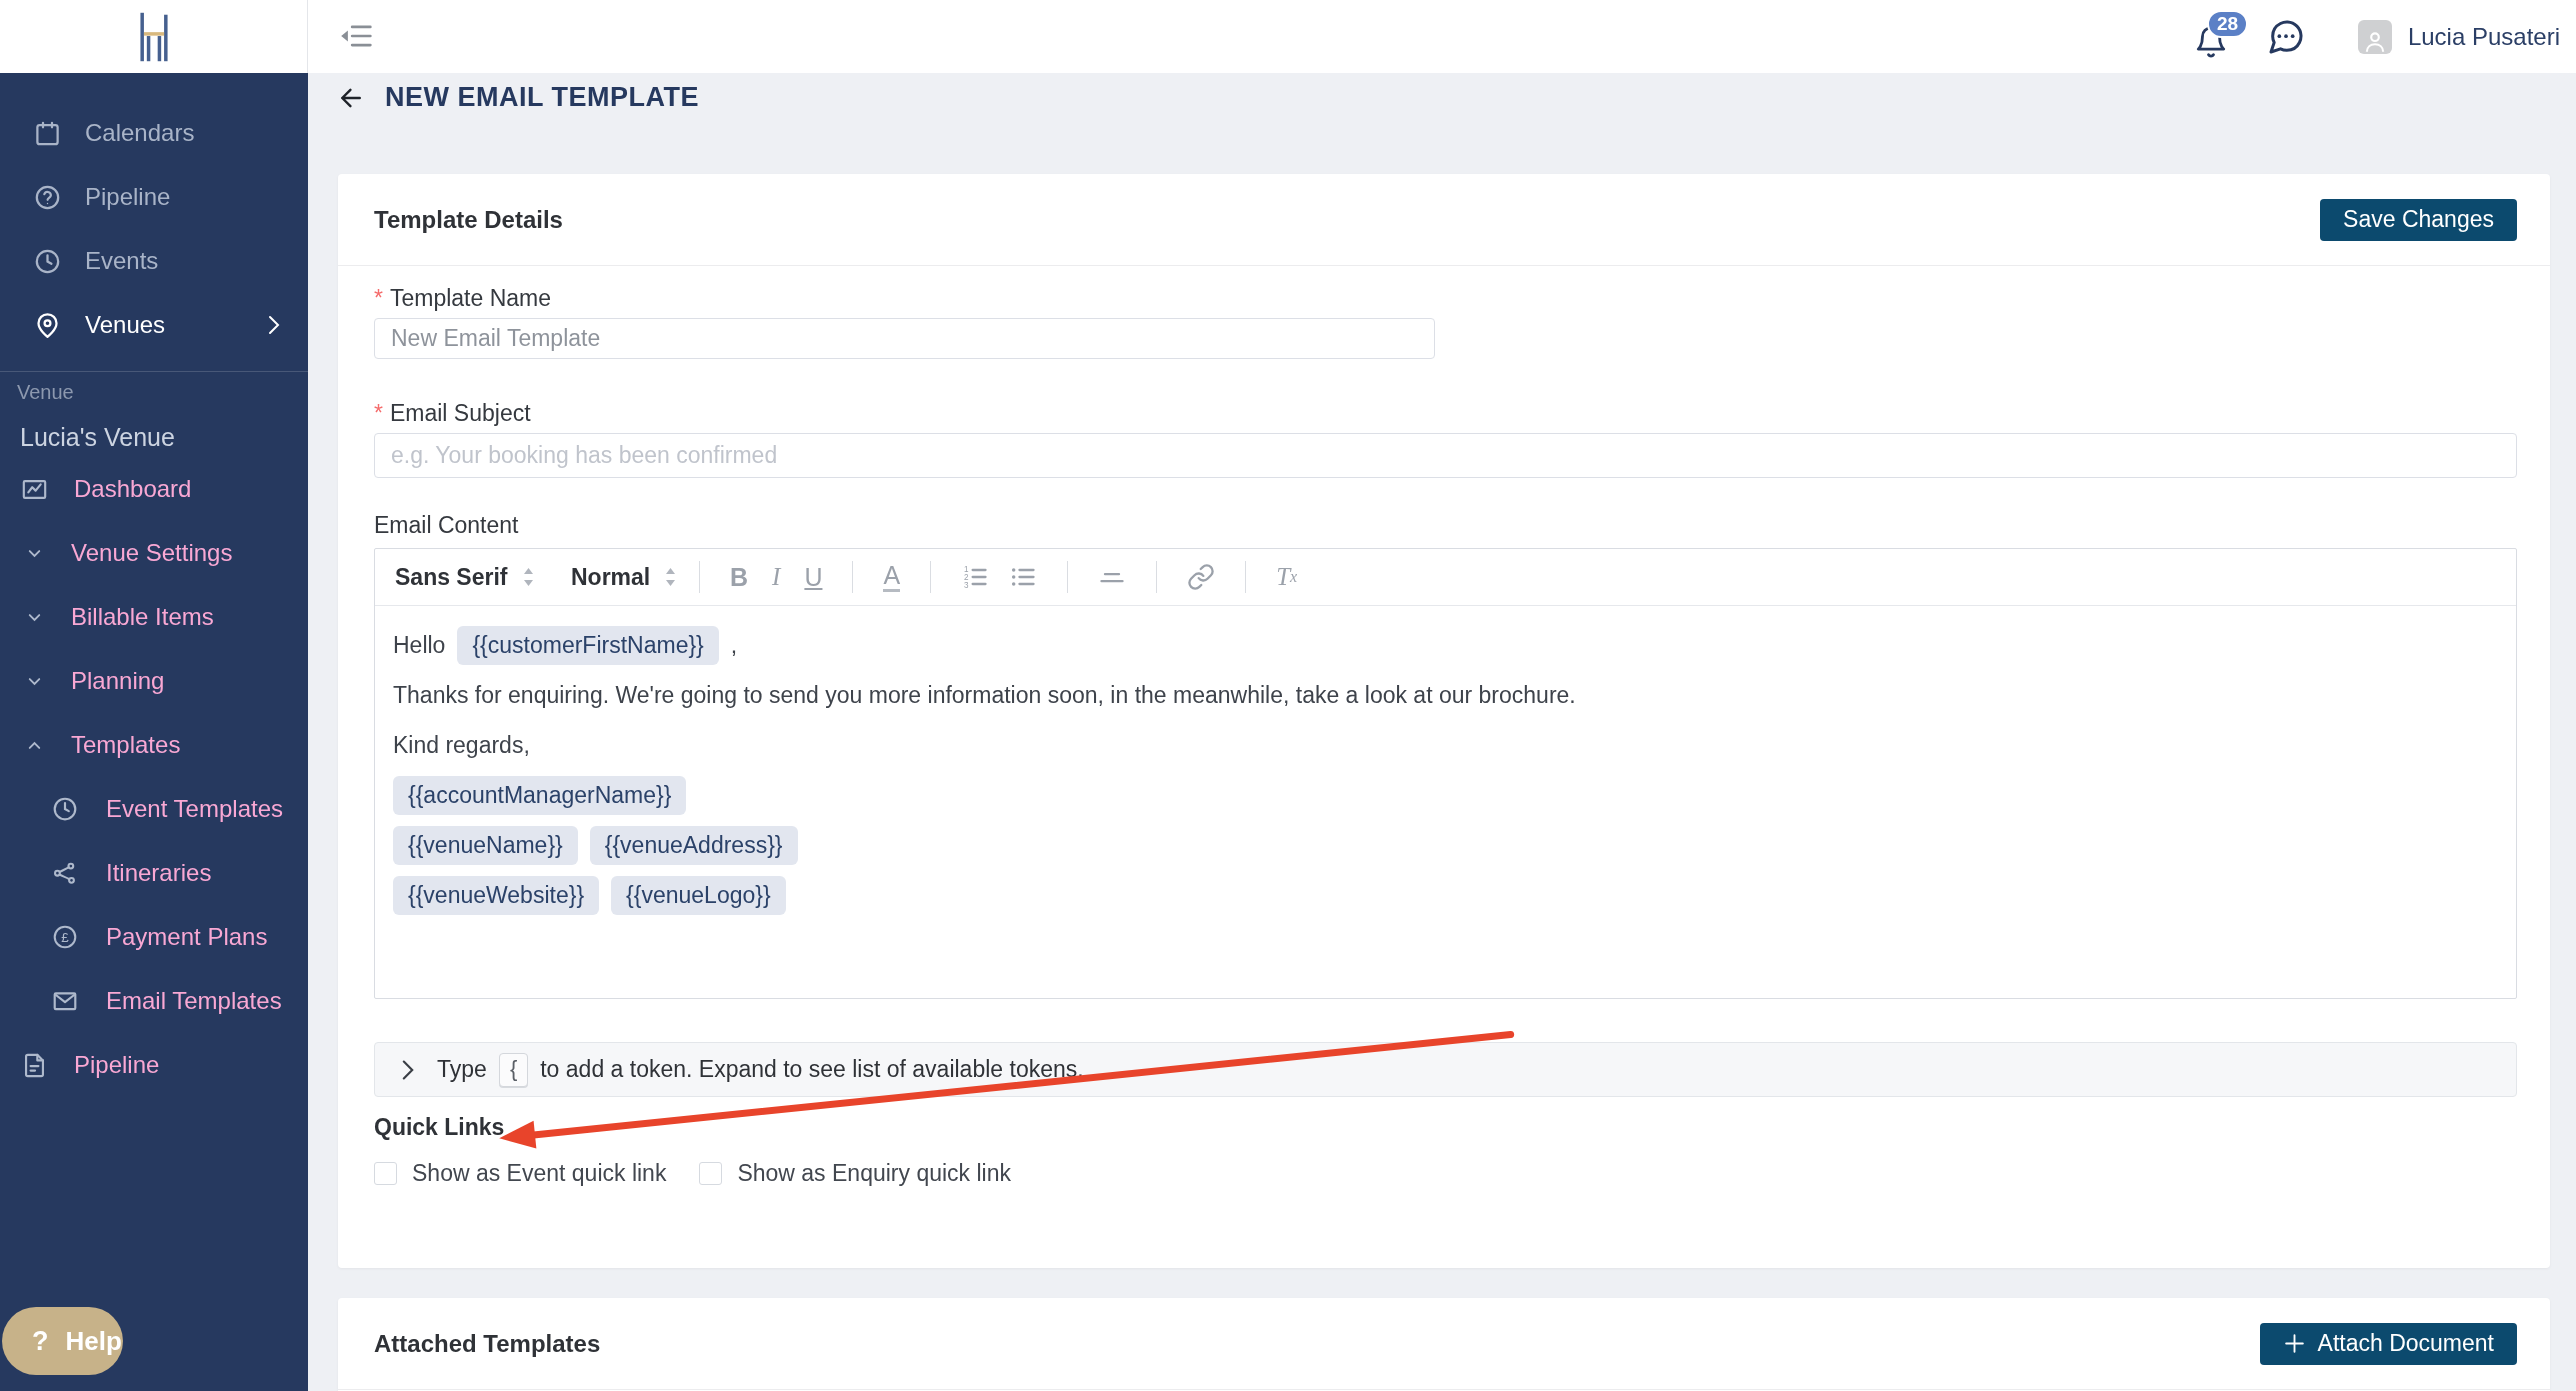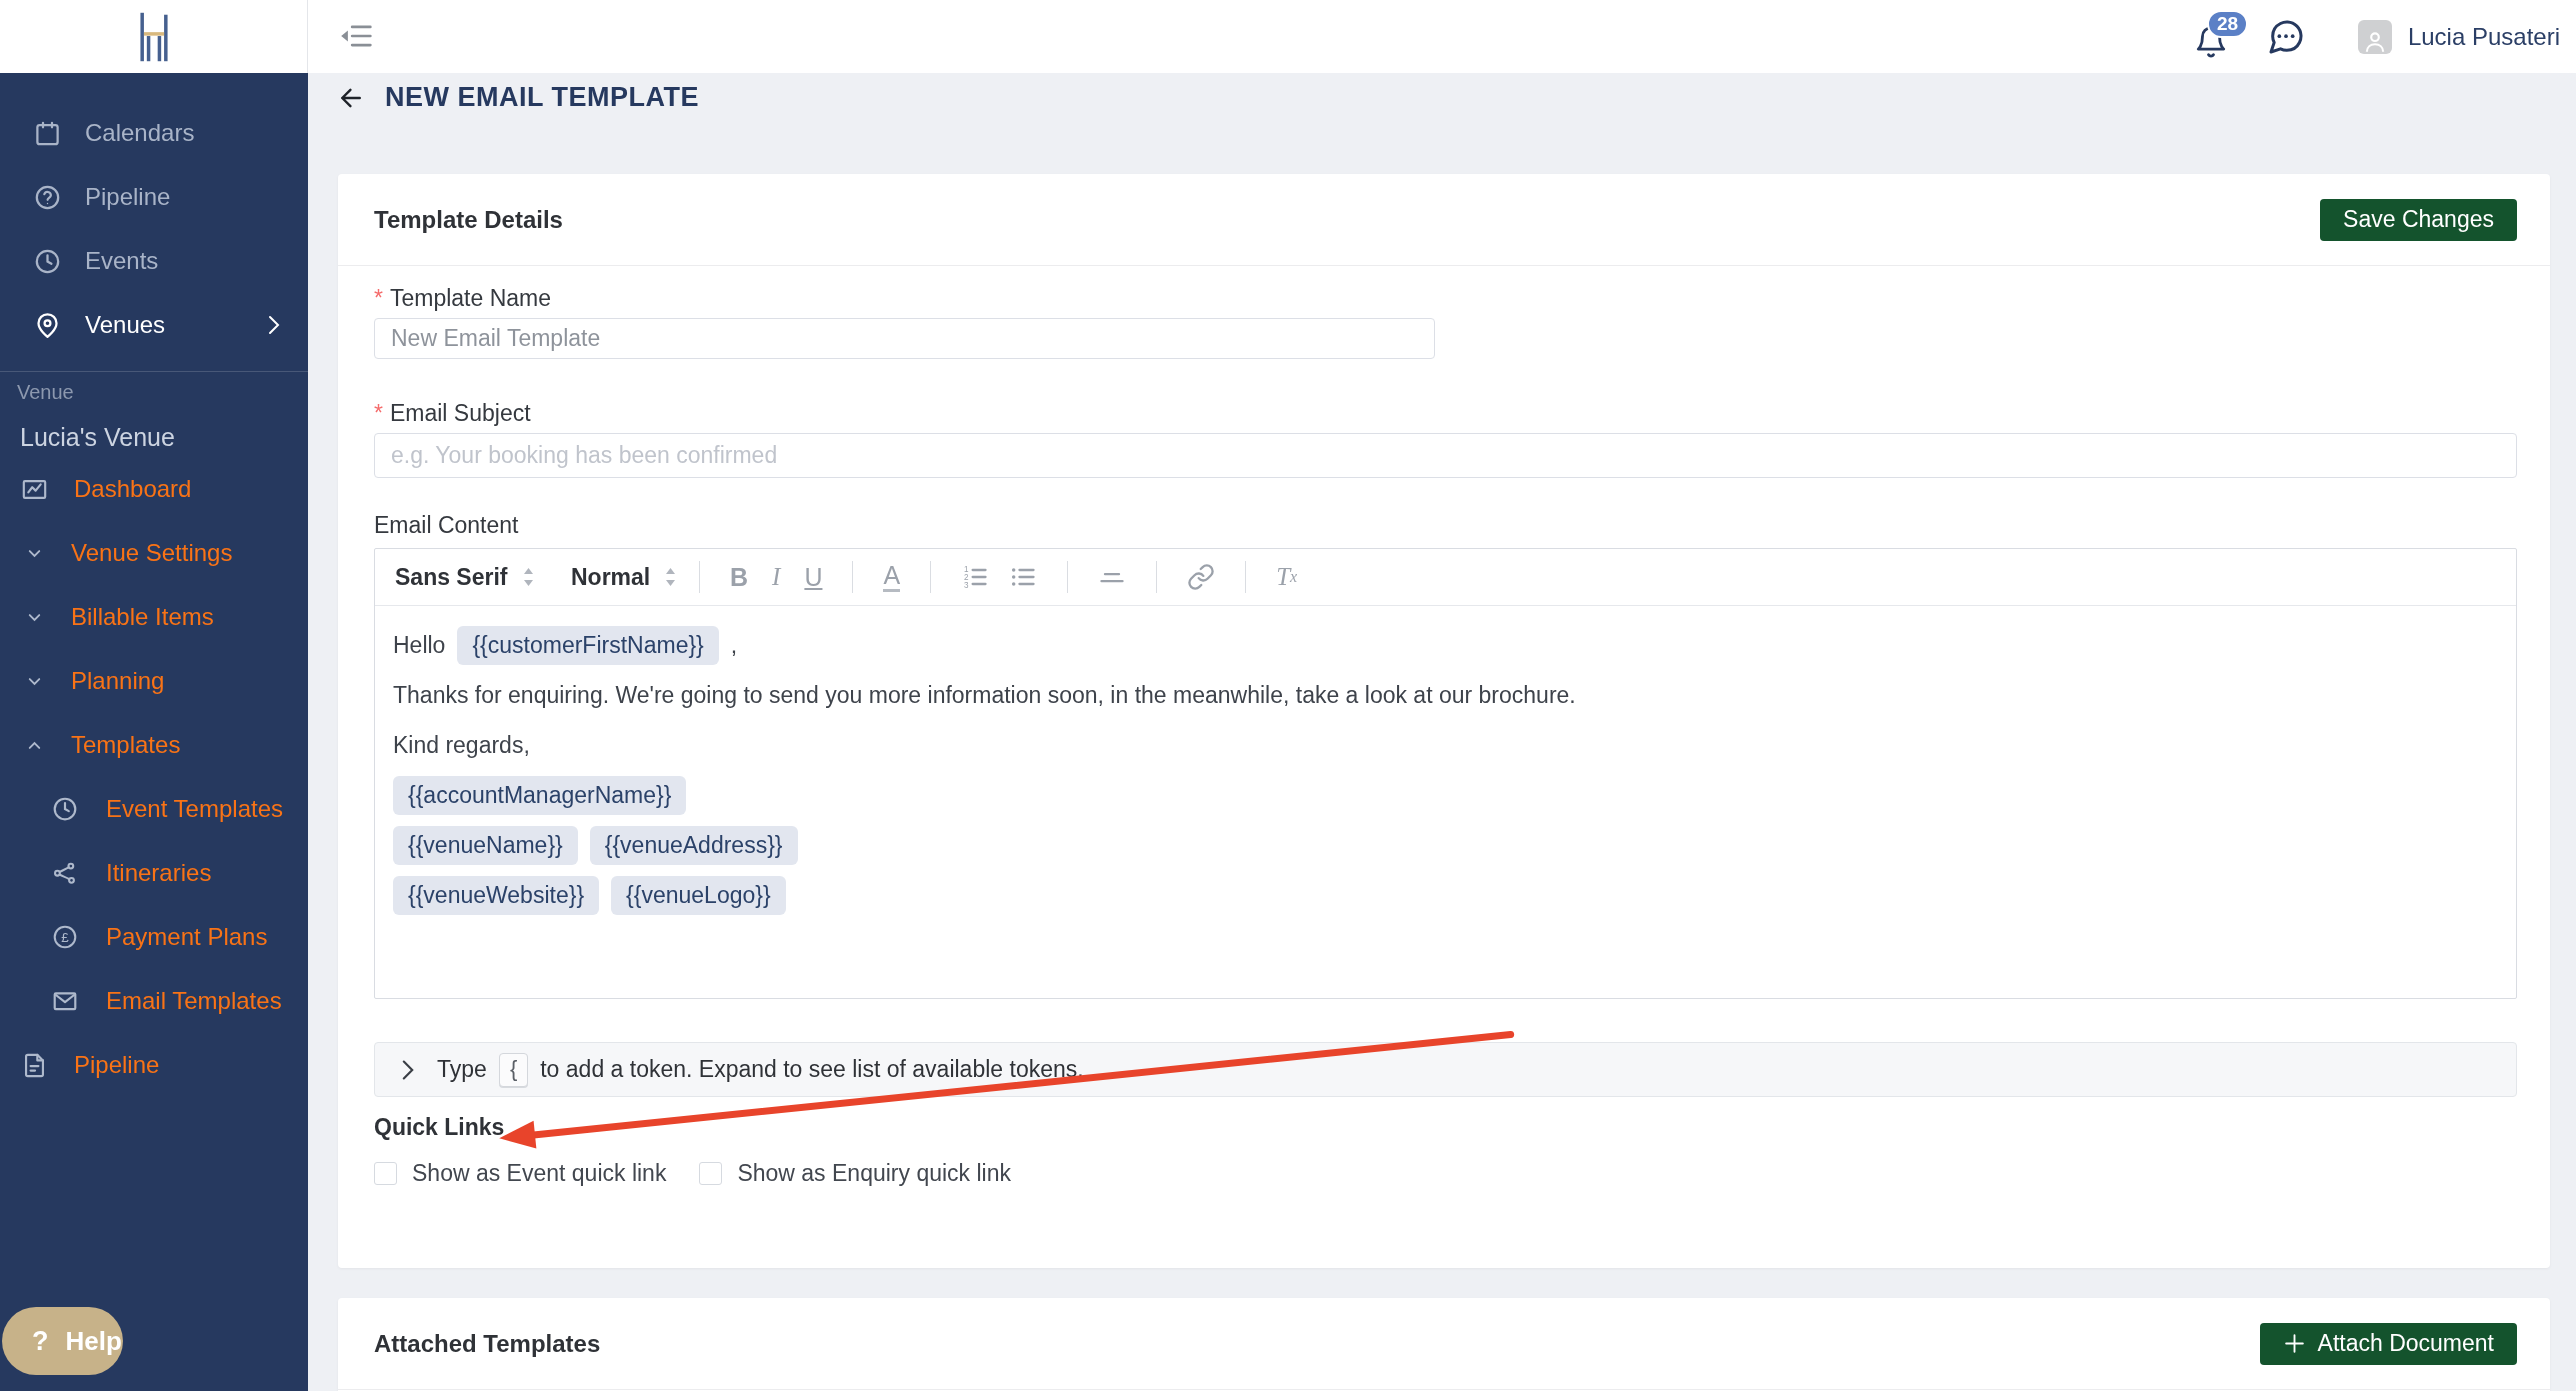--- a/index.html
+++ b/index.html
@@ -30,21 +30,21 @@
   .nav-item { display:flex; align-items:center; height:64px; padding-left:34px; font-size:24px; color:#a9b4c8; cursor:pointer; }
   .nav-item .lbl { margin-left:24px; }
   .nav-item.active { color:#ffffff; }
   .nav-item .spacer { flex:1; }
   .nav-item .chev-right { margin-right:26px; }
   .side-top { padding-top:28px; }
   .side-divider { margin-top:14px; border-top:1px solid rgba(255,255,255,0.16); }
   .section-label { margin:9px 0 0 17px; font-size:20px; color:#8c98ae; }
   .venue-name { margin:19px 0 0 20px; font-size:25px; color:#ccd4e1; }
   .venue-menu { margin-top:5px; }
-  .row2 { display:flex; align-items:center; height:64px; font-size:24px; color:#f97316; cursor:pointer; }
+  .row2 { display:flex; align-items:center; height:64px; font-size:24px; color:#f9a8d4; cursor:pointer; }
   .row2.iconled { padding-left:21px; }
   .row2.iconled .lbl { margin-left:26px; }
   .row2.chevled { padding-left:25px; }
   .row2.chevled .lbl { margin-left:27px; }
   .row2.subitem { padding-left:52px; }
   .row2.subitem .lbl { margin-left:28px; }
 
   
   .help-btn { position:absolute; left:2px; top:1307px; width:121px; height:68px; border-radius:34px;
               background:#c7b289; color:#ffffff; display:flex; align-items:center; z-index:60; cursor:pointer; }
@@ -56,21 +56,21 @@
   .page-title { font-size:27px; font-weight:bold; color:#26395f; letter-spacing:0.5px; }
 
   
   .card { position:absolute; left:338px; width:2212px; background:#ffffff; border-radius:4px;
           box-shadow:0 1px 3px rgba(0,0,0,0.05); }
   .card1 { top:174px; height:1094px; }
   .card2 { top:1298px; height:120px; }
   .card-header { height:92px; display:flex; align-items:center; justify-content:space-between;
                  padding:0 33px 0 36px; border-bottom:1px solid #ececee; }
   .card-heading { font-size:24px; font-weight:bold; color:#2f3237; }
-  .btn-navy { height:42px; background:#14532d; color:#ffffff; border:none; border-radius:4px;
+  .btn-navy { height:42px; background:#0c4a6e; color:#ffffff; border:none; border-radius:4px;
               font-family:"Liberation Sans",sans-serif; font-size:23px; padding:0 23px; cursor:pointer;
               display:flex; align-items:center; }
   .btn-navy .plus { margin-right:12px; display:flex; }
 
   .card-body { padding:19px 33px 0 36px; }
   .field-label { font-size:23px; color:#35393f; }
   .req { color:#f56c6c; margin-right:7px; }
   .input { display:block; border:1px solid #dcdfe6; border-radius:4px; font-family:"Liberation Sans",sans-serif;
            font-size:23px; padding:0 16px; background:#fff; outline:none; }
   .input-name { margin-top:6px; width:1061px; height:41px; color:#8e939b; }

